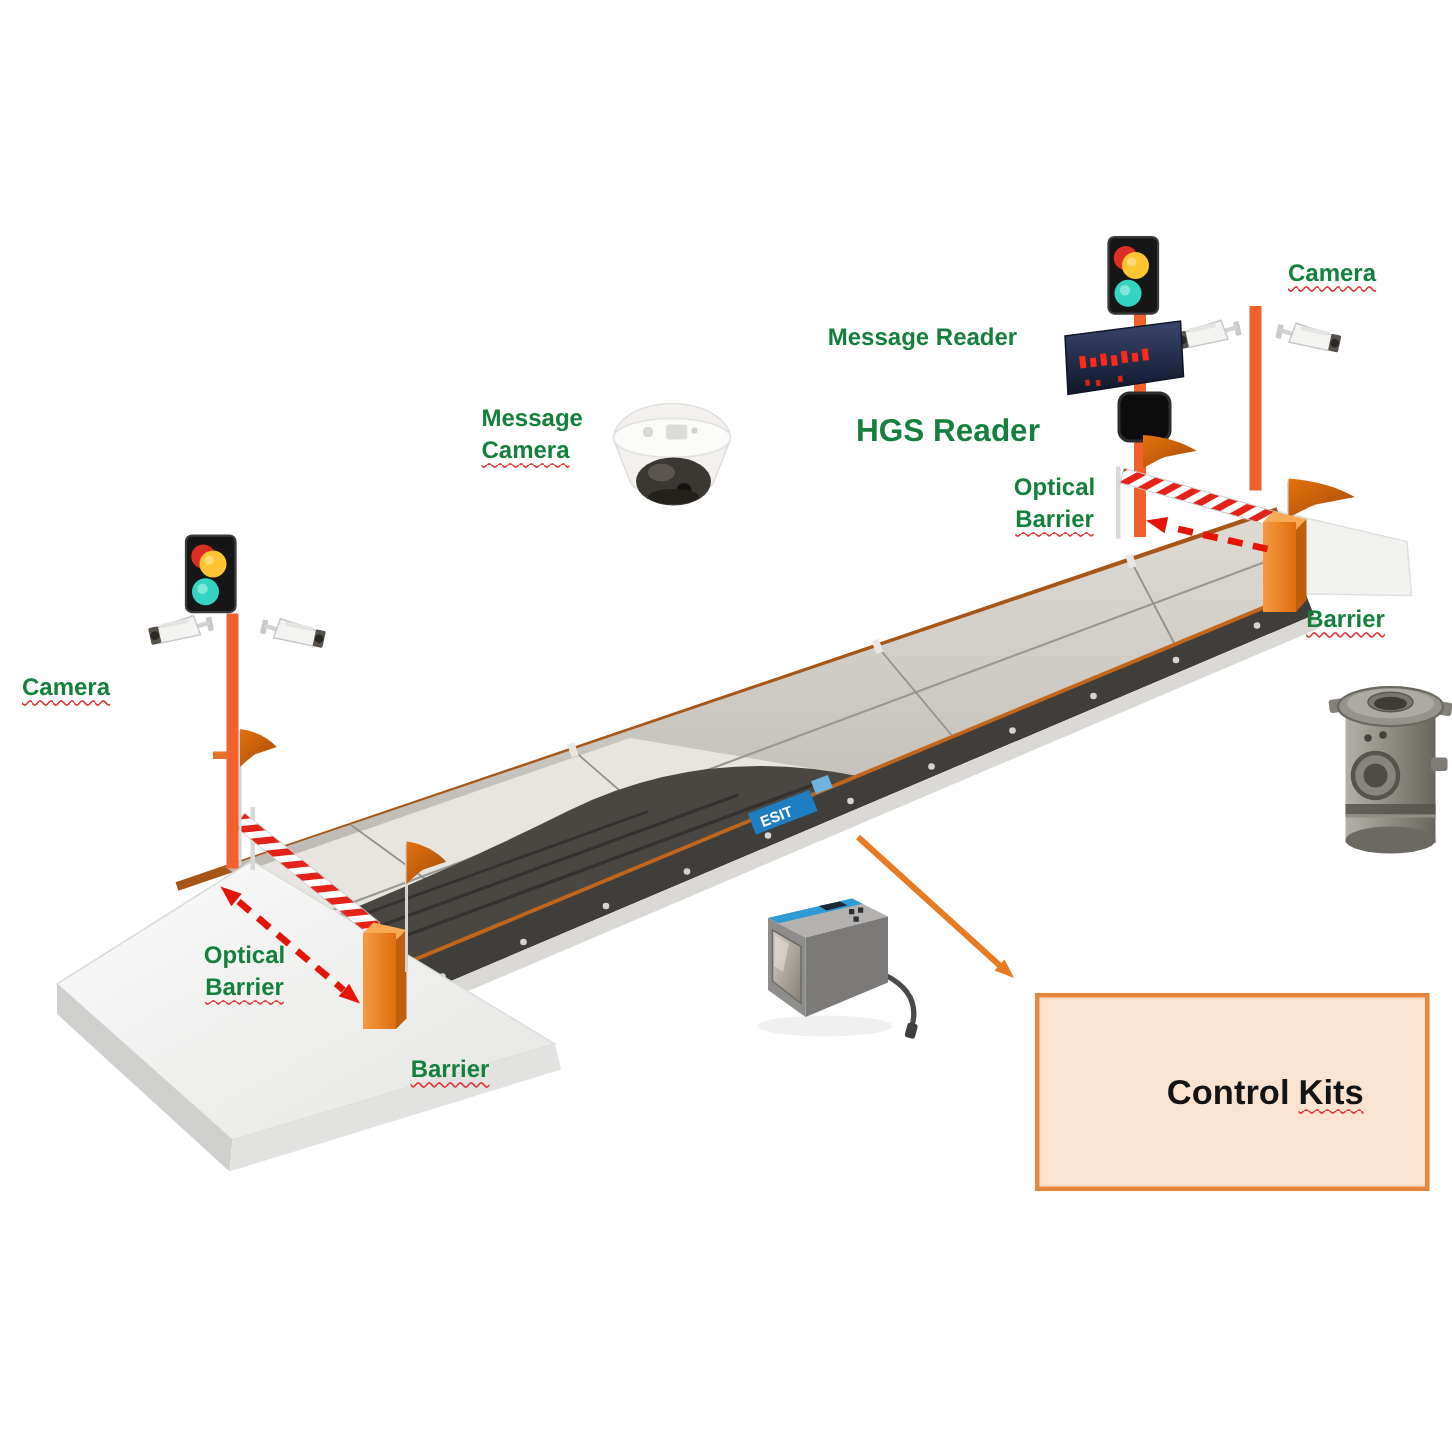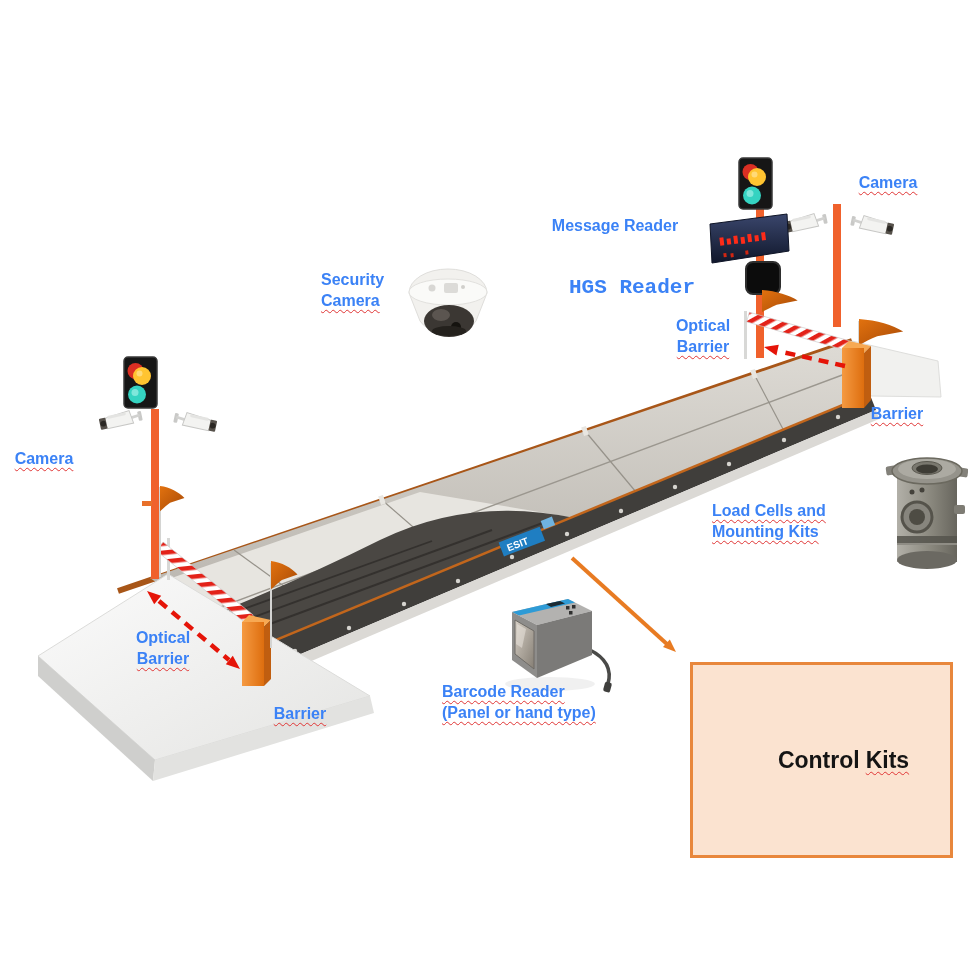--- a/index.html
+++ b/index.html
@@ -1,25 +1,25 @@
 <!DOCTYPE html>
 <html><head>
 <meta charset="utf-8">
 <style>
   html,body{margin:0;padding:0;background:#ffffff;}
   .canvas{position:relative;width:968px;height:968px;background:#ffffff;overflow:hidden;
           font-family:"Liberation Sans",sans-serif;}
   .art{position:absolute;left:0;top:0;}
-  .label{position:absolute;font-weight:bold;color:#3b82f6;font-size:16px;line-height:1.3;
+  .label{position:absolute;font-weight:bold;color:#15803d;font-size:16px;line-height:1.3;
          white-space:nowrap;}
   .center{text-align:center;}
   .sq{text-decoration:underline;text-decoration-style:wavy;text-decoration-color:#e03535;
       text-decoration-thickness:1px;text-underline-offset:3px;text-decoration-skip-ink:none;}
-  .hgs{font-size:21px;font-family:Liberation Mono, monospace;}
-  .croom{position:absolute;left:690px;top:662px;width:263px;height:196px;box-sizing:border-box;
+  .hgs{font-size:21px;}
+  .croom{position:absolute;left:690px;top:662px;width:263px;height:132px;box-sizing:border-box;
          border:3px solid #E8873C;background:#FBE3D0;display:flex;align-items:center;
          justify-content:center;font-weight:bold;font-size:23px;color:#141414;padding-left:44px;}
   .croom span{margin:0 3px;}
 </style>
 </head>
 <body>
 
 <div class="canvas">
 
 <svg class="art" width="968" height="968" viewBox="0 0 968 968">
@@ -300,41 +300,33 @@
 
 <div class="label center" style="left:861px;top:404px;width:72px;">
   <span class="sq">Barrier</span>
 </div>
 
 <div class="label center" style="left:6px;top:449px;width:76px;">
   <span class="sq">Camera</span>
 </div>
 
 <div class="label" style="left:321px;top:270px;width:84px;">
-  <span>Security</span><br>
+  <span>Message</span><br>
   <span class="sq">Camera</span>
 </div>
 
 <div class="label center" style="left:126px;top:628px;width:74px;">
   <span>Optical</span><br>
   <span class="sq">Barrier</span>
 </div>
 
 <div class="label center" style="left:263px;top:704px;width:74px;">
   <span class="sq">Barrier</span>
 </div>
 
-<div class="label" style="left:712px;top:501px;width:150px;">
-  <span class="sq">Load Cells and</span><br>
-  <span class="sq">Mounting Kits</span>
-</div>
-
-<div class="label" style="left:442px;top:682px;width:210px;">
-  <span class="sq">Barcode Reader</span><br>
-  <span class="sq">(Panel or hand type)</span>
-</div>
+
 
 <div class="croom">
   <span>Control</span>
   <span class="sq">Kits</span>
 </div>
 
 </div>
 
 </body></html>

